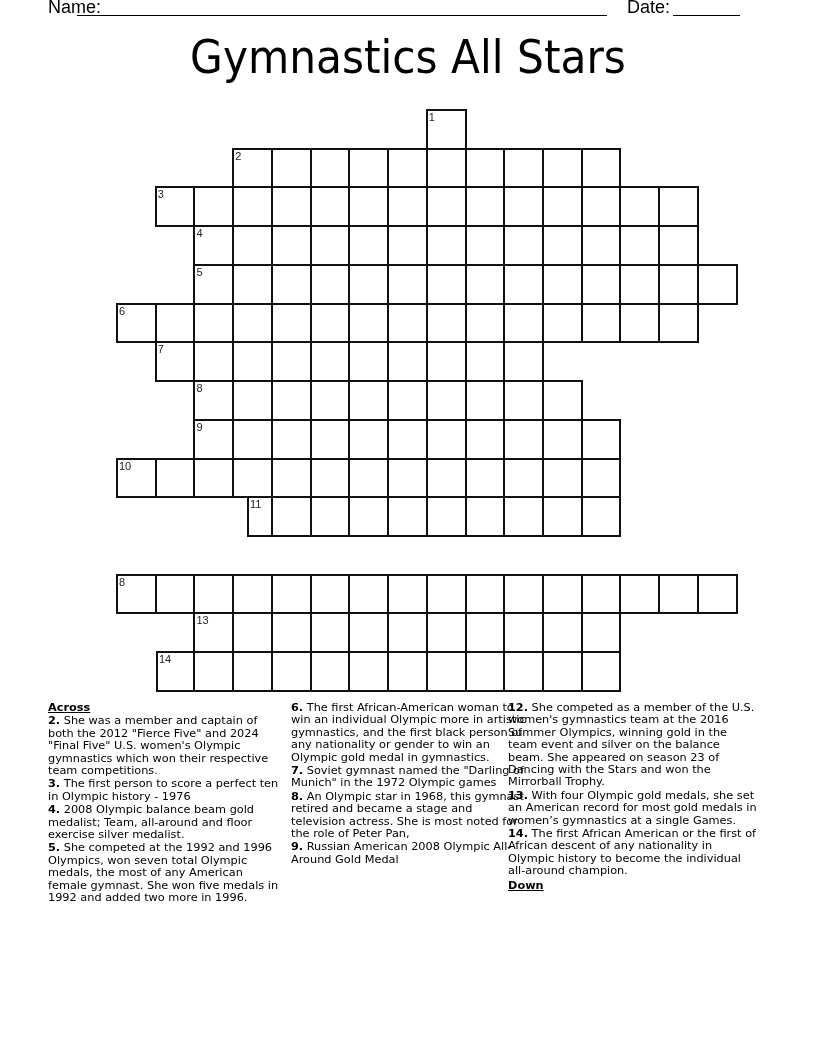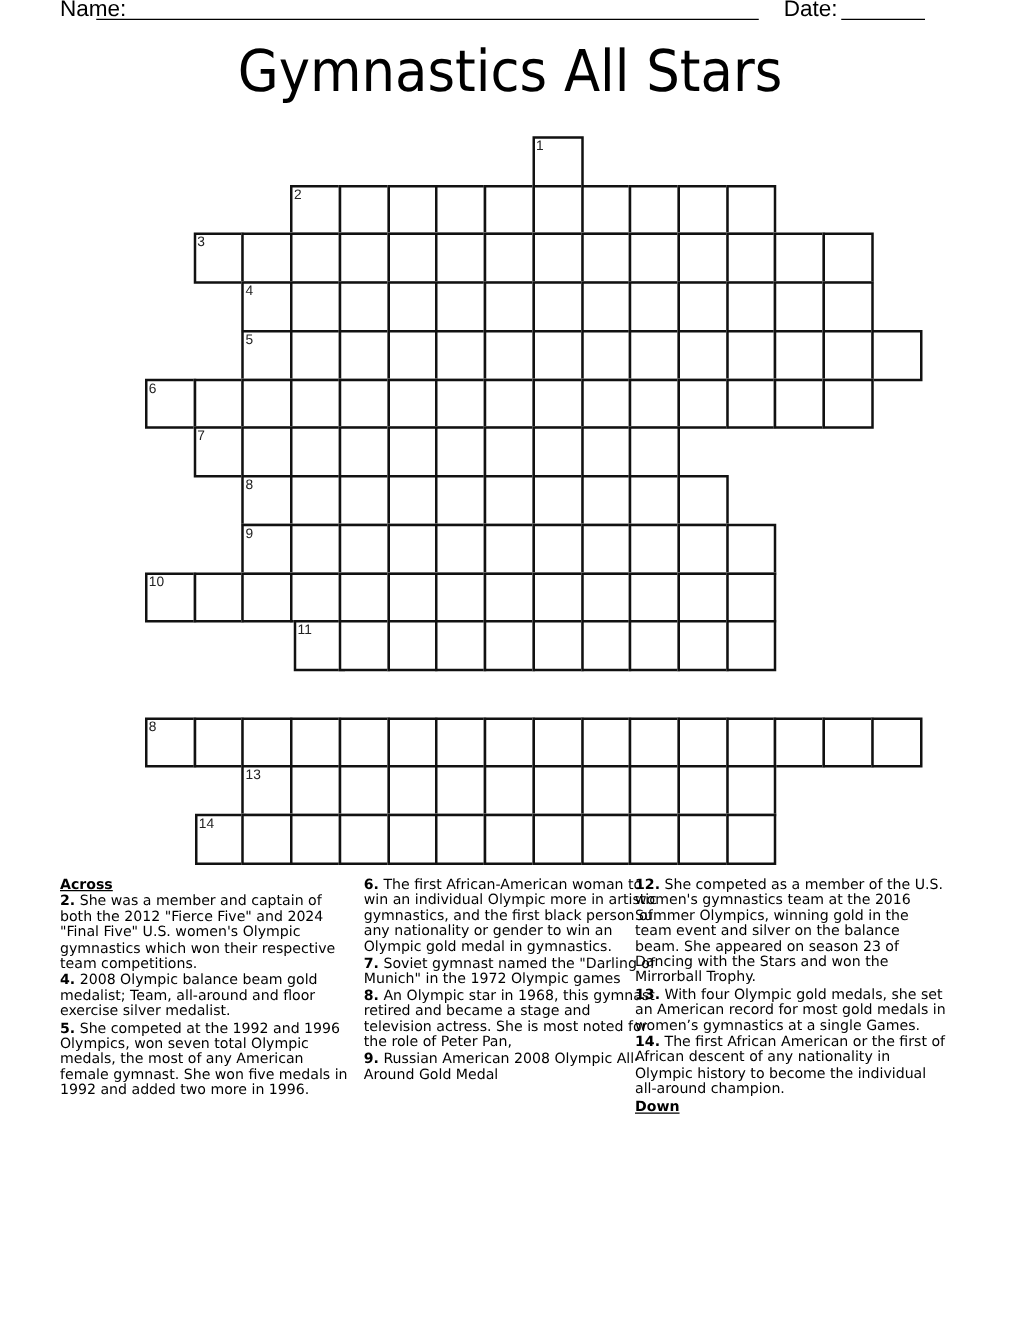--- a/index.html
+++ b/index.html
@@ -165,21 +165,21 @@
     <div class="cell" style="left: 232.19px; top: 457.57px;"></div>
     <div class="cell" style="left: 270.92px; top: 457.57px;"></div>
     <div class="cell" style="left: 309.65px; top: 457.57px;"></div>
     <div class="cell" style="left: 348.38px; top: 457.57px;"></div>
     <div class="cell" style="left: 387.11px; top: 457.57px;"></div>
     <div class="cell" style="left: 425.84px; top: 457.57px;"></div>
     <div class="cell" style="left: 464.57px; top: 457.57px;"></div>
     <div class="cell" style="left: 503.3px; top: 457.57px;"></div>
     <div class="cell" style="left: 542.03px; top: 457.57px;"></div>
     <div class="cell" style="left: 580.76px; top: 457.57px;"></div>
-    <div class="cell" style="left: 235px; top: 496.3px;">
+    <div class="cell" style="left: 247px; top: 496.3px;">
       <span class="cell-num">11</span>
     </div>
     <div class="cell" style="left: 270.92px; top: 496.3px;"></div>
     <div class="cell" style="left: 309.65px; top: 496.3px;"></div>
     <div class="cell" style="left: 348.38px; top: 496.3px;"></div>
     <div class="cell" style="left: 387.11px; top: 496.3px;"></div>
     <div class="cell" style="left: 425.84px; top: 496.3px;"></div>
     <div class="cell" style="left: 464.57px; top: 496.3px;"></div>
     <div class="cell" style="left: 503.3px; top: 496.3px;"></div>
     <div class="cell" style="left: 542.03px; top: 496.3px;"></div>
@@ -228,20 +228,21 @@
     <div class="cell" style="left: 464.57px; top: 651.22px;"></div>
     <div class="cell" style="left: 503.3px; top: 651.22px;"></div>
     <div class="cell" style="left: 542.03px; top: 651.22px;"></div>
     <div class="cell" style="left: 580.76px; top: 651.22px;"></div>
   </div>
 
 <div class="clues">
   <div class="col col1">
     <div class="sec-head">Across</div>
     <div class="clue"><b>2.</b> <span>She was a member and captain of both the 2012 "Fierce Five" and 2024 "Final Five" U.S. women's Olympic gymnastics which won their respective team competitions.</span></div>
+    <div class="clue"><b>3.</b> <span>The first person to score a perfect ten in Olympic history - 1976</span></div>
     <div class="clue"><b>4.</b> <span>2008 Olympic balance beam gold medalist; Team, all-around and floor exercise silver medalist.</span></div>
     <div class="clue"><b>5.</b> <span>She competed at the 1992 and 1996 Olympics, won seven total Olympic medals, the most of any American female gymnast. She won five medals in 1992 and added two more in 1996.</span></div>
   </div>
   <div class="col col2">
     <div class="clue" style="margin-top:2px"><b>6.</b> <span>The first African-American woman to win an individual Olympic more in artistic gymnastics, and the first black person of any nationality or gender to win an Olympic gold medal in gymnastics.</span></div>
     <div class="clue"><b>7.</b> <span>Soviet gymnast named the "Darling of Munich" in the 1972 Olympic games</span></div>
     <div class="clue"><b>8.</b> <span>An Olympic star in 1968, this gymnast retired and became a stage and television actress. She is most noted for the role of Peter Pan,</span></div>
     <div class="clue"><b>9.</b> <span>Russian American 2008 Olympic All-Around Gold Medal</span></div>
   </div>
   <div class="col col3">

